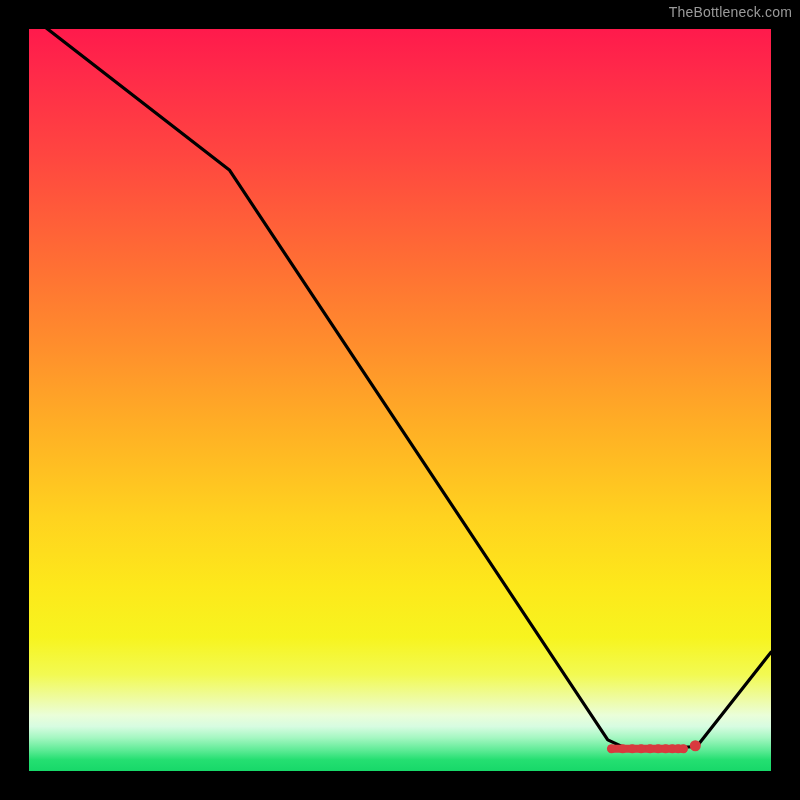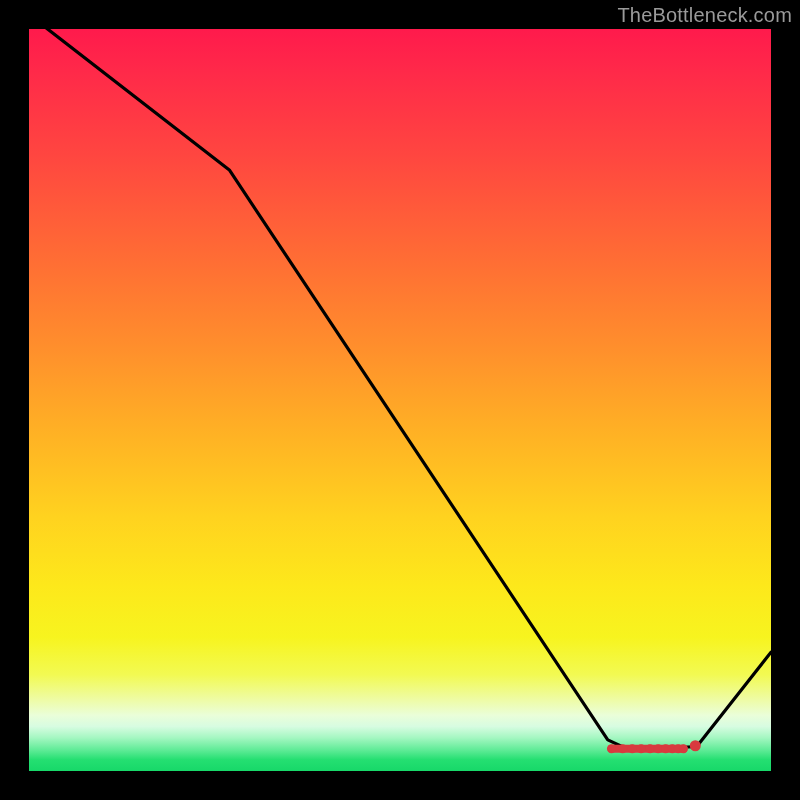--- a/index.html
+++ b/index.html
@@ -14,21 +14,21 @@
     position: relative;
     width: 800px;
     height: 800px;
     background: #000;
   }
   .attribution {
     position: absolute;
     top: 4px;
     right: 8px;
     color: #9a9a9a;
-    font-size: 20px;
+    font-size: 14px;
     font-weight: 500;
     letter-spacing: 0.2px;
   }
   .plot-area {
     position: absolute;
     left: 29px;
     top: 29px;
     width: 742px;
     height: 742px;
     overflow: hidden;

